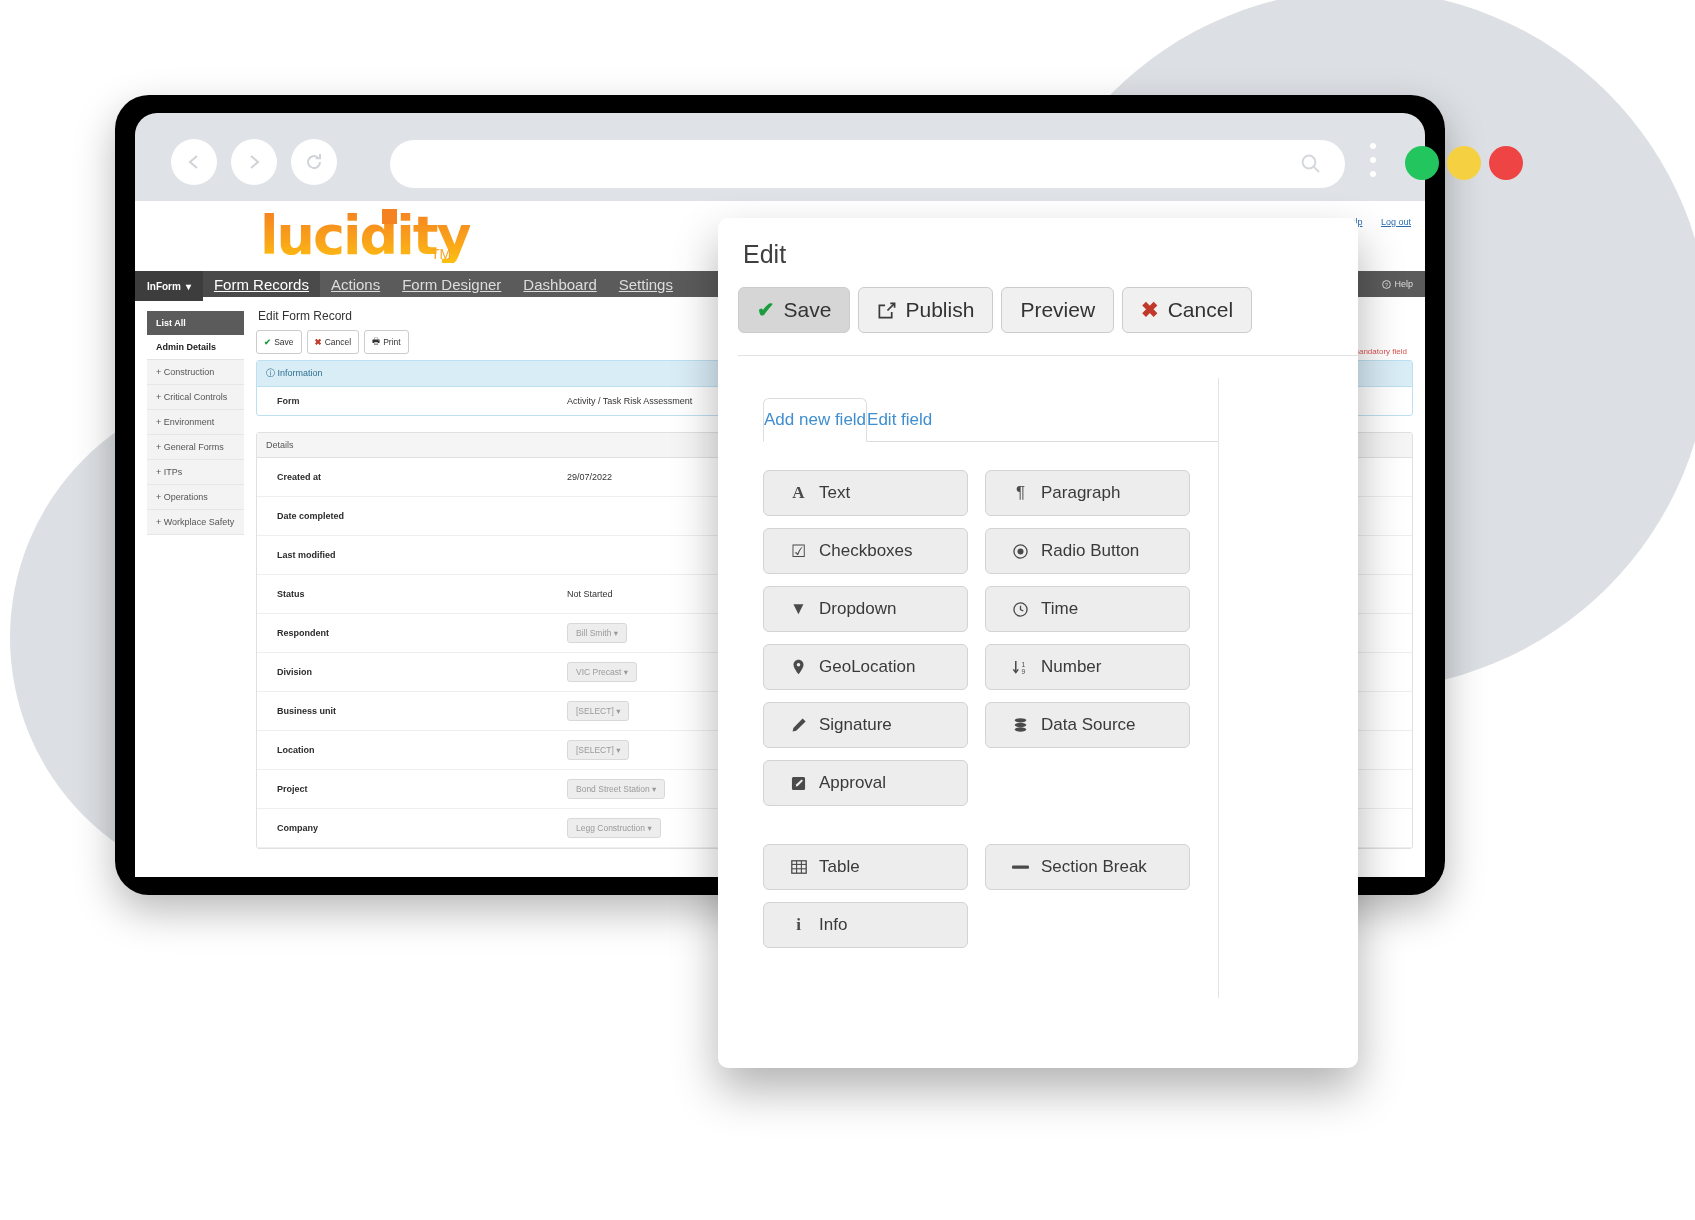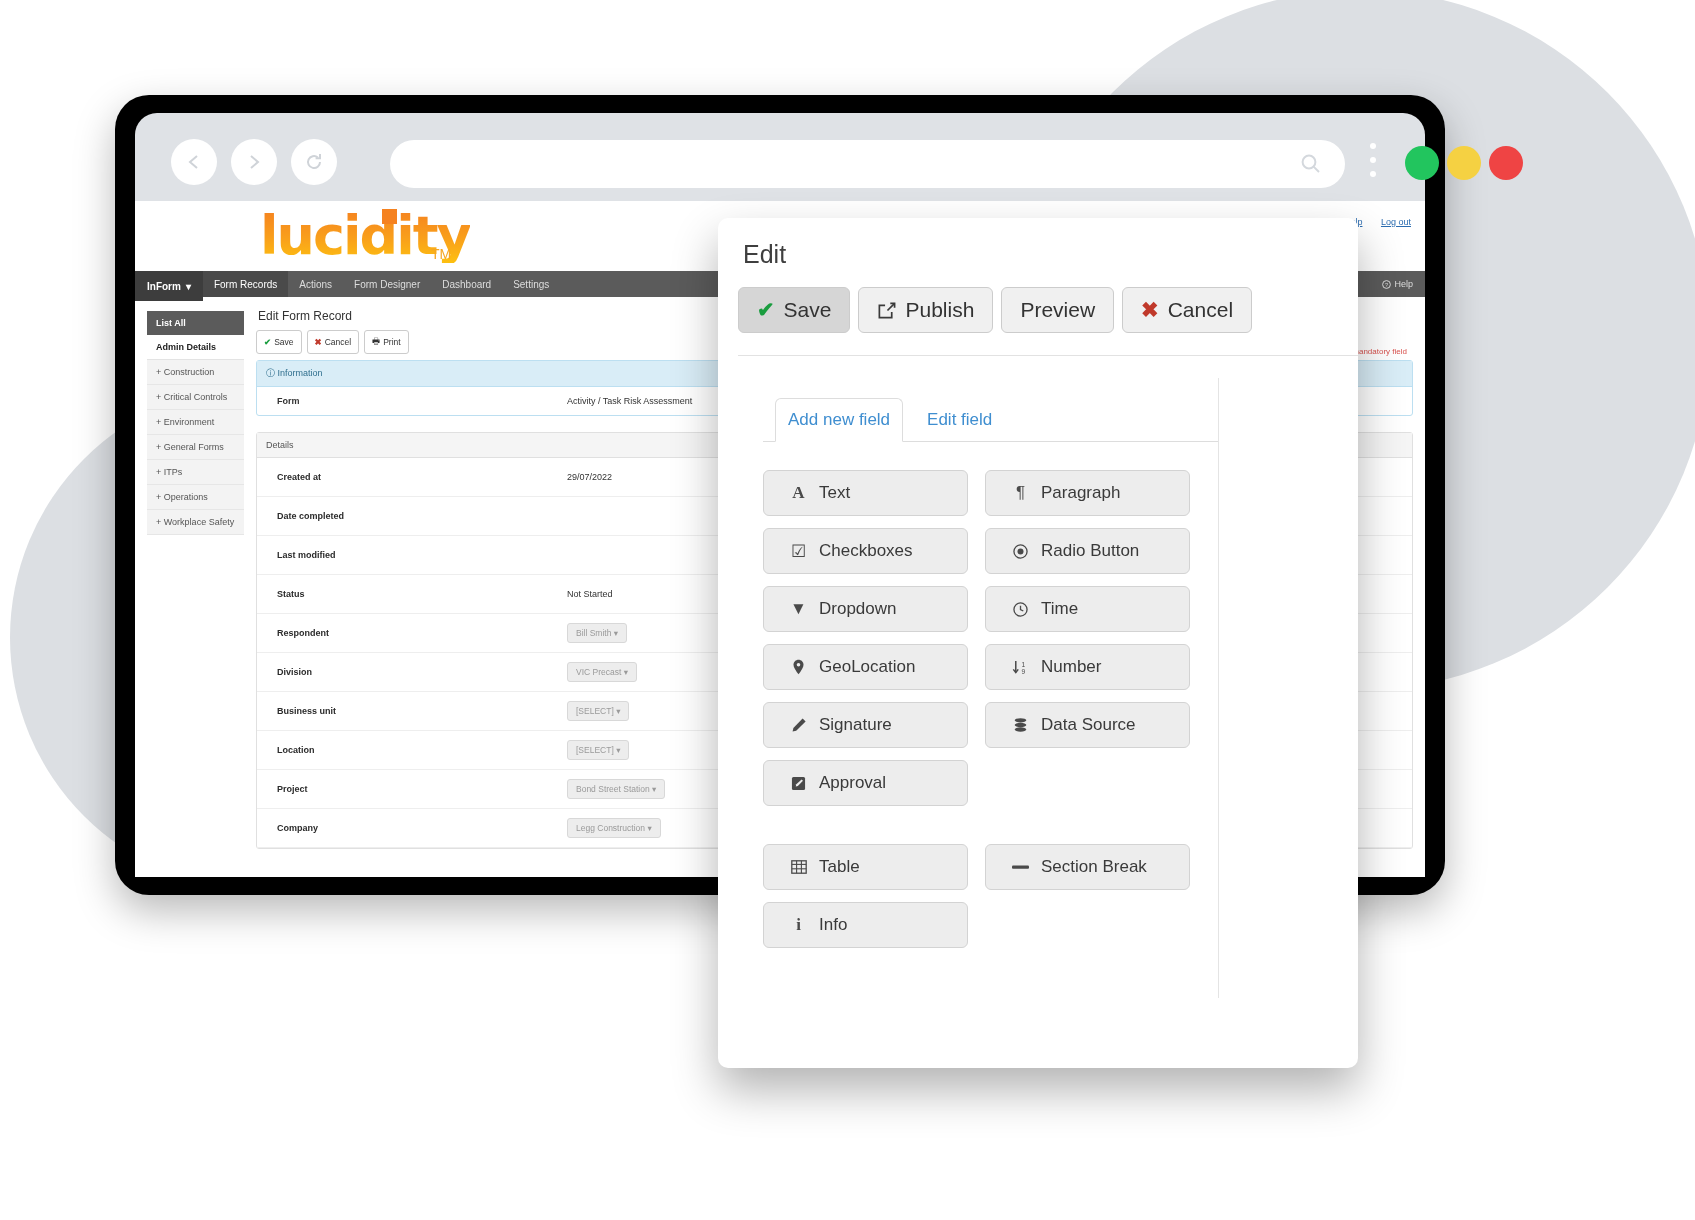--- a/index.html
+++ b/index.html
@@ -62,21 +62,21 @@
     font-family:"DejaVu Sans", sans-serif;}
   #logo-tm{position:absolute;left:296px;top:45px;font-size:14px;color:#f5a623;}
   #logo-dot{position:absolute;left:247px;top:8px;width:15px;height:15px;background:#f58220;}
   #header-right{position:absolute;right:14px;top:16px;font-size:9px;color:#555;}
   #header-right span{margin-left:16px;}
   #header-right .lnk{color:#2b6cb0;text-decoration:underline;}
 
   
   #app-navbar{height:26px;background:#5b5b5b;display:flex;align-items:stretch;position:relative;}
   #nav-brand{background:#3d3d3d;color:#fff;font-size:10px;padding:15px 12px;display:flex;align-items:center;font-weight:bold;}
-  .navbar-item{color:#ddd;font-size:10px;padding:0 11px;display:flex;align-items:center;}
+  .navbar-item{color:#ddd;font-size:15px;padding:0 11px;display:flex;align-items:center;text-decoration:underline;}
   .navbar-item.active{background:#4a4a4a;color:#fff;}
   #nav-help{position:absolute;right:12px;top:0;bottom:0;display:flex;align-items:center;color:#ddd;font-size:9px;}
 
   
   #app-body{display:flex;height:580px;background:#fff;}
   #sidebar{width:97px;margin:14px 0 0 12px;}
   .side-item{font-size:9px;padding:7px 9px;color:#333;}
   #side-listall{background:#5b5b5b;color:#fff;font-weight:bold;}
   #side-admin{background:#fff;color:#222;font-weight:bold;border-bottom:1px solid #e3e3e3;}
   .side-sub{background:#f3f3f3;border-bottom:1px solid #e6e6e6;color:#555;}
@@ -120,21 +120,21 @@
   }
   #modal-btn-save{background:#d6d6d6;}
   .modal-btn .ico-check{color:#1a9d3f;font-size:21px;font-weight:bold;}
   .modal-btn .ico-x{color:#c0392b;font-size:21px;font-weight:bold;}
 
   #edit-inner{display:flex;height:686px;}
   #edit-left{width:500px;}
   #edit-right{flex:1;border-left:1px solid #e4e4e4;margin-top:22px;height:620px;}
 
   #tabs{display:flex;align-items:flex-end;margin:42px 0 0 45px;border-bottom:1px solid #ddd;padding-right:10px;}
-  .tab{font-size:17px;color:#3f8ed0;padding:11px 12px;margin-left:12px;}
+  .tab{font-size:17px;color:#3f8ed0;padding:11px 0;}
   .tab.active{border:1px solid #ddd;border-bottom:1px solid #fff;border-radius:6px 6px 0 0;margin-bottom:-1px;background:#fff;}
 
   #field-grid{display:grid;grid-template-columns:205px 205px;gap:12px 17px;margin:28px 0 0 45px;}
   .field-btn{
     border:1px solid #d3d3d3;border-radius:6px;background:#ededed;
     height:44px;display:flex;align-items:center;gap:12px;padding-left:26px;
     font-size:17px;color:#3a3a3a;
   }
   .field-btn .fi{width:17px;display:flex;justify-content:center;align-items:center;color:#4a4a4a;}
   .grid-gap{grid-column:1 / span 2;height:14px;}

